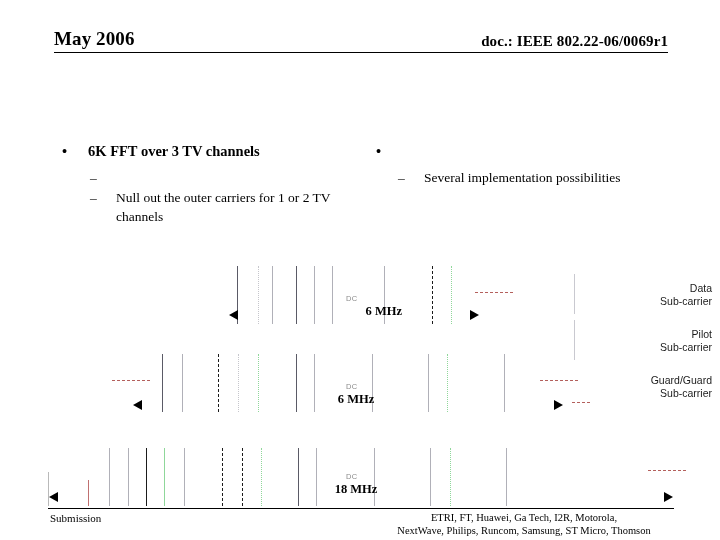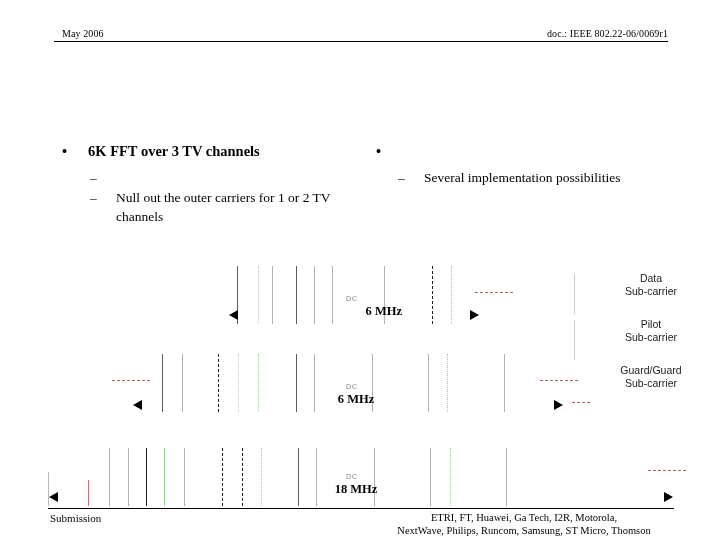--- a/index.html
+++ b/index.html
@@ -13,22 +13,22 @@
   }
   .slide { position:absolute; inset:0; }
 
   
   .header {
     position:absolute; left:54px; top:28px; width:614px;
     border-bottom:1.5px solid #000;
     padding-bottom:2px;
     display:flex; justify-content:space-between; align-items:flex-end;
   }
-  .header .left { font-size:10px; font-weight:normal; letter-spacing:0.1px;margin-left:8px; }
-  .header .right { font-size:10px; font-weight:normal; letter-spacing:0.1px; }
+  .header .left { font-size:19px; font-weight:bold; letter-spacing:0.1px; }
+  .header .right { font-size:15px; font-weight:bold; letter-spacing:0.1px; }
 
   .title {
     position:absolute; left:0; top:54px; width:720px;
     text-align:center;
     font-size:25px; font-weight:bold;
     letter-spacing:0.2px;
   }
 
   
   .col { position:absolute; }
@@ -95,24 +95,24 @@
   .axis-tick { position:absolute; width:0; border-left:1.1px solid #b9b9b9; }
 
   
   .legend { position:absolute; left:574px; top:272px; width:140px; }
   .legend-item { position:relative; height:46px; }
   .legend-item .swatch { position:absolute; left:0; top:2px; height:40px; width:0; }
   .legend-item .swatch.data  { border-left:1.3px solid #c9c9d0; }
   .legend-item .swatch.pilot { border-left:1.3px solid #c9c9d0; }
   .legend-item .swatch.guard { position:absolute; left:-2px; top:38px; width:18px; height:0; border-top:1.3px dashed #b4605c; }
   .legend-item .lab {
-    position:absolute; left:16px; top:0; width:122px;
+    position:absolute; left:16px; top:10px; width:122px;
     font-family:"Liberation Sans", sans-serif;
     font-size:10.5px; line-height:13px; color:#1b1b1b;
-    text-align:center;
+    text-align:right;
   }
 
   
   .footer {
     position:absolute; left:48px; top:508px; width:626px;
     border-top:1.3px solid #000;
     height:30px;
   }
   .footer .sub {
     position:absolute; left:2px; top:3px;

